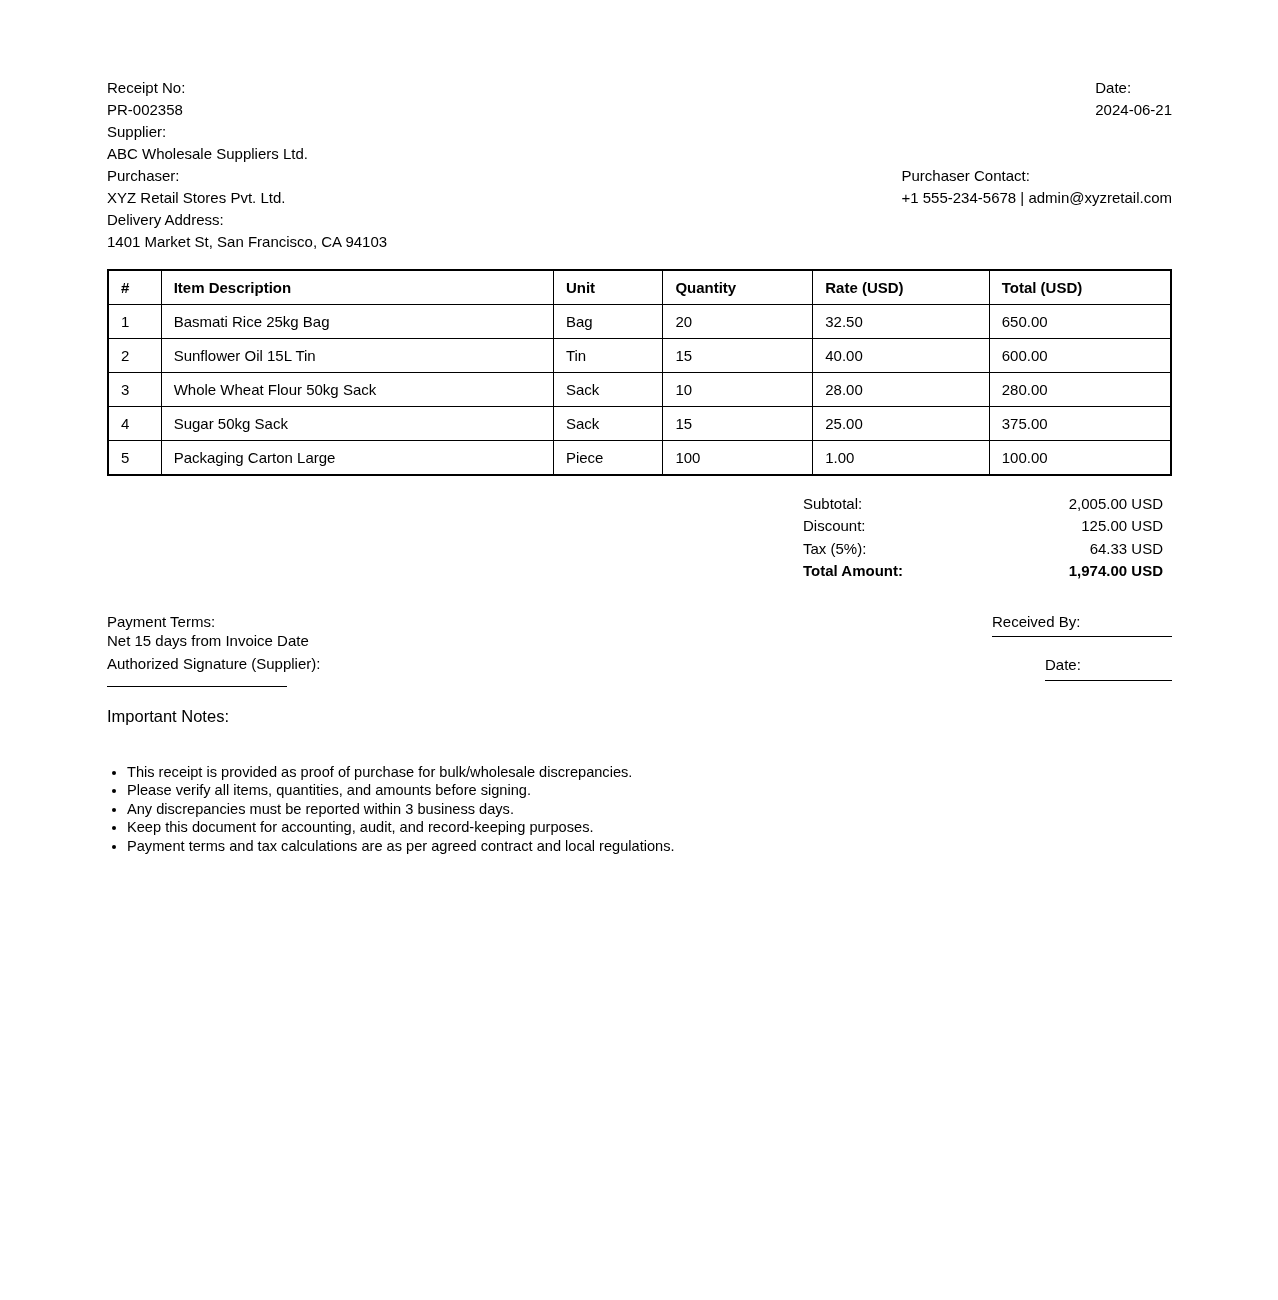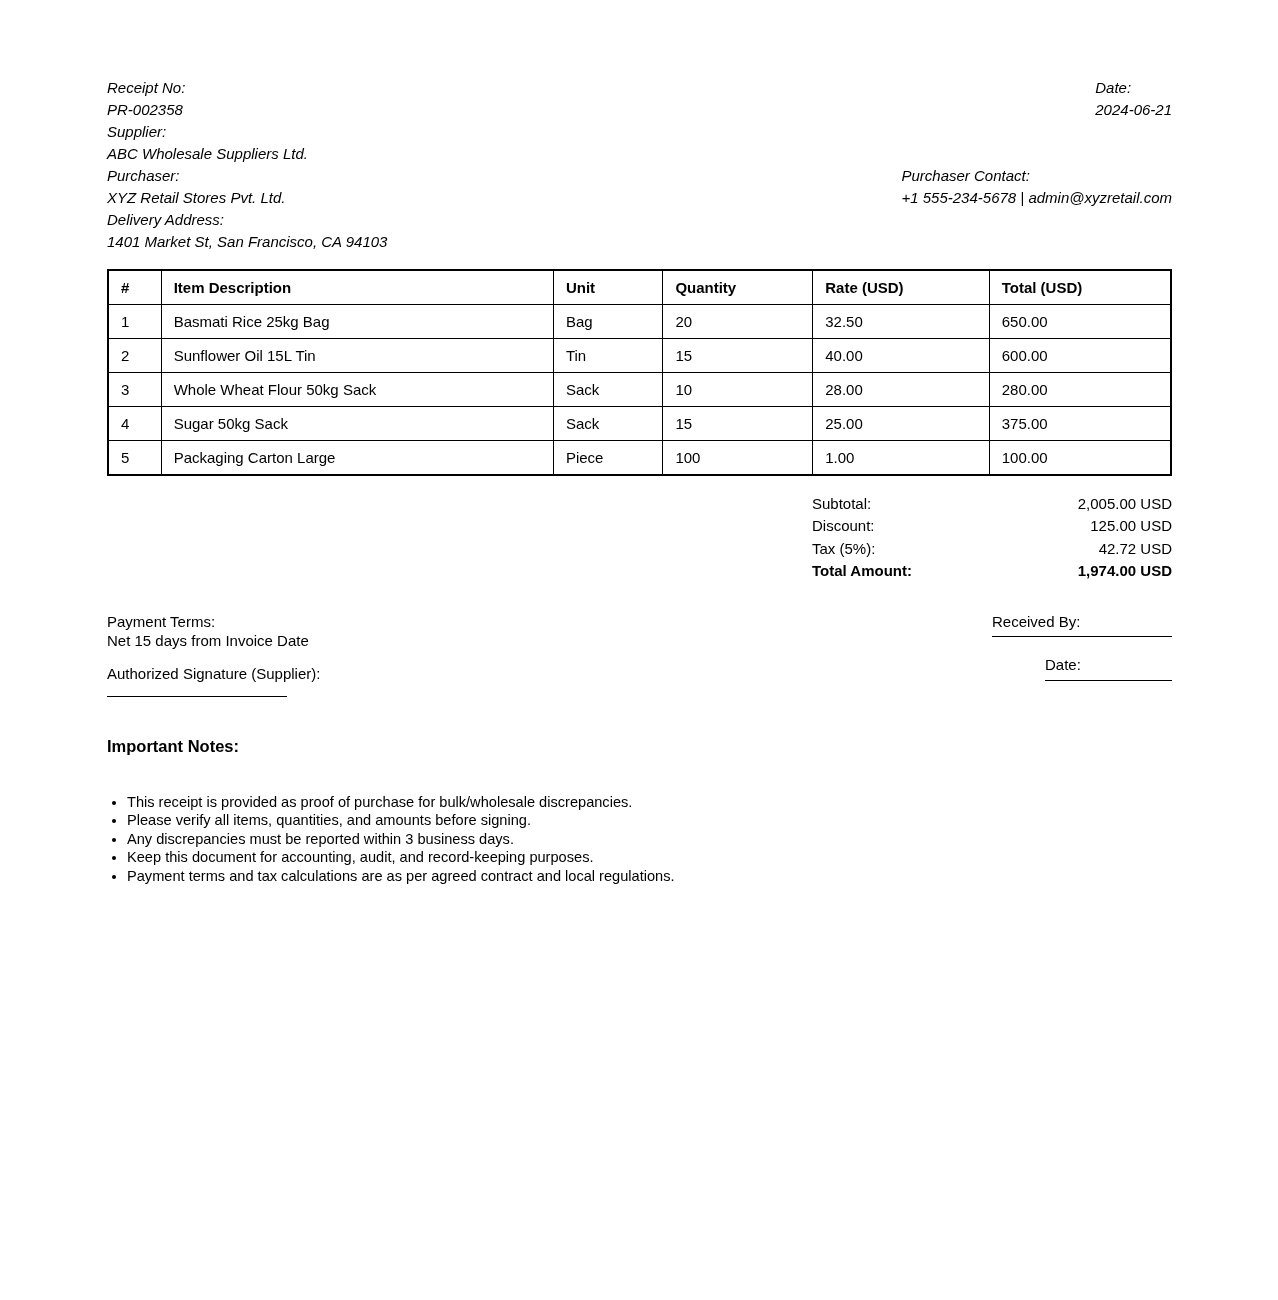--- a/index.html
+++ b/index.html
@@ -23,21 +23,20 @@
     font-size: 30px;
     line-height: 33px;
     font-weight: bold;
     margin: 0 0 20px 0;
   }
   
   .meta-row {
     display: flex;
     justify-content: space-between;
     align-items: center;
-    font-style: italic;
   }
   .meta-block {
     font-size: 15px;
     line-height: 22px;
   }
   .meta-right { text-align: right; }
   .meta-right .meta-block {
     display: inline-block;
     text-align: left;
   }
@@ -59,39 +58,39 @@
   }
   table.items th { font-weight: bold; }
   col.c-num   { width: 5.0%; }
   col.c-desc  { width: 36.9%; }
   col.c-unit  { width: 10.3%; }
   col.c-qty   { width: 14.1%; }
   col.c-rate  { width: 16.6%; }
   col.c-total { width: 17.1%; }
   
   .totals {
-    margin: 17px 0 0 auto;
+    margin: 17px 9px 0 auto;
     width: 360px;
     font-size: 15px;
     line-height: 22.4px;
   }
   .totals-row {
     display: flex;
     justify-content: space-between;
   }
   .totals-row.bold { font-weight: bold; }
   
   .sig-section {
     display: flex;
     justify-content: space-between;
     margin-top: 29px;
     font-size: 15px;
   }
   .sig-left .line-txt { line-height: 19px; }
-  .auth-label { margin-top: 14px; line-height: 19px; }
+  .auth-label { margin-top: 4px; line-height: 19px; }
   .sig-line-left {
     width: 180px;
     height: 14px;
     border-bottom: 1.5px solid #000;
   }
   .sig-right { width: 180px; }
   .sig-group-received {
     border-bottom: 1.5px solid #000;
     padding-bottom: 5px;
     line-height: 19px;
@@ -99,23 +98,23 @@
   .sig-group-date {
     width: 127px;
     margin-left: auto;
     margin-top: 18px;
     border-bottom: 1.5px solid #000;
     padding-bottom: 6px;
     line-height: 19px;
   }
   
   .notes-heading {
-    margin-top: 40px;
+    margin-top: 20px;
     font-size: 16.5px;
-    font-weight: bold;
+    font-weight: normal;
     line-height: 19px;
   }
   ul.notes-list {
     margin: 37px 0 0 0;
     padding-left: 20px;
     font-size: 14.6px;
     line-height: 18.5px;
     list-style: disc outside;
   }
 </style>
@@ -234,21 +233,21 @@
       <div class="totals-row">
         <span>Subtotal:</span>
         <span>2,005.00 USD</span>
       </div>
       <div class="totals-row">
         <span>Discount:</span>
         <span>125.00 USD</span>
       </div>
       <div class="totals-row">
         <span>Tax (5%):</span>
-        <span>42.72 USD</span>
+        <span>64.33 USD</span>
       </div>
       <div class="totals-row bold">
         <span>Total Amount:</span>
         <span>1,974.00 USD</span>
       </div>
     </div>
 
   <div class="sig-section">
     <div class="sig-left">
       <div class="line-txt">Payment Terms:</div>

